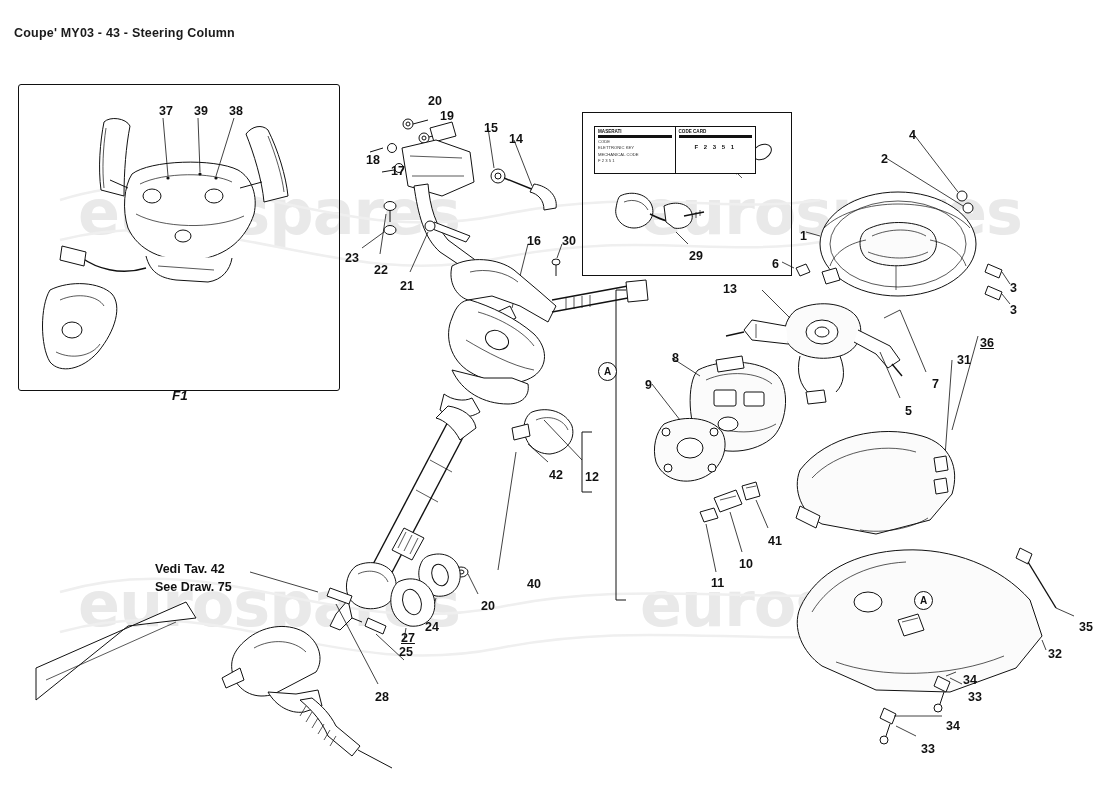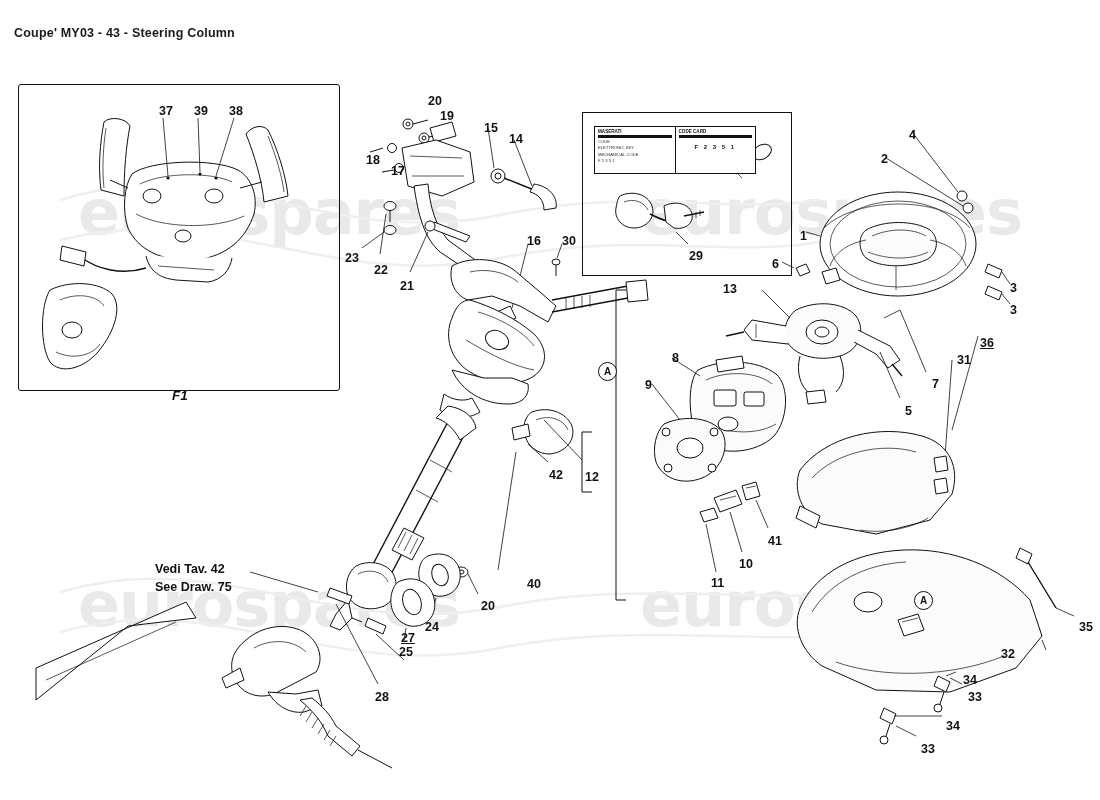--- a/index.html
+++ b/index.html
@@ -487,21 +487,21 @@
       <div class="num" style="left: 374px; top: 263px;">22</div>
       <div class="num" style="left: 345px; top: 251px;">23</div>
       <div class="num" style="left: 425px; top: 620px;">24</div>
       <div class="num" style="left: 399px; top: 645px;">25</div>
       <div class="num" style="left: 481px; top: 599px;">20</div>
       <div class="num" style="left: 401px; top: 631px; text-decoration: underline;">27</div>
       <div class="num" style="left: 375px; top: 690px;">28</div>
       <div class="num" style="left: 689px; top: 249px;">29</div>
       <div class="num" style="left: 562px; top: 234px;">30</div>
       <div class="num" style="left: 957px; top: 353px;">31</div>
-      <div class="num" style="left: 1001px; top: 647px;">32</div>
+      <div class="num" style="left: 1048px; top: 647px;">32</div>
       <div class="num" style="left: 968px; top: 690px;">33</div>
       <div class="num" style="left: 921px; top: 742px;">33</div>
       <div class="num" style="left: 963px; top: 673px;">34</div>
       <div class="num" style="left: 946px; top: 719px;">34</div>
       <div class="num" style="left: 1079px; top: 620px;">35</div>
       <div class="num" style="left: 980px; top: 336px; text-decoration: underline;">36</div>
       <div class="num" style="left: 159px; top: 104px;">37</div>
       <div class="num" style="left: 229px; top: 104px;">38</div>
       <div class="num" style="left: 194px; top: 104px;">39</div>
       <div class="num" style="left: 527px; top: 577px;">40</div>

